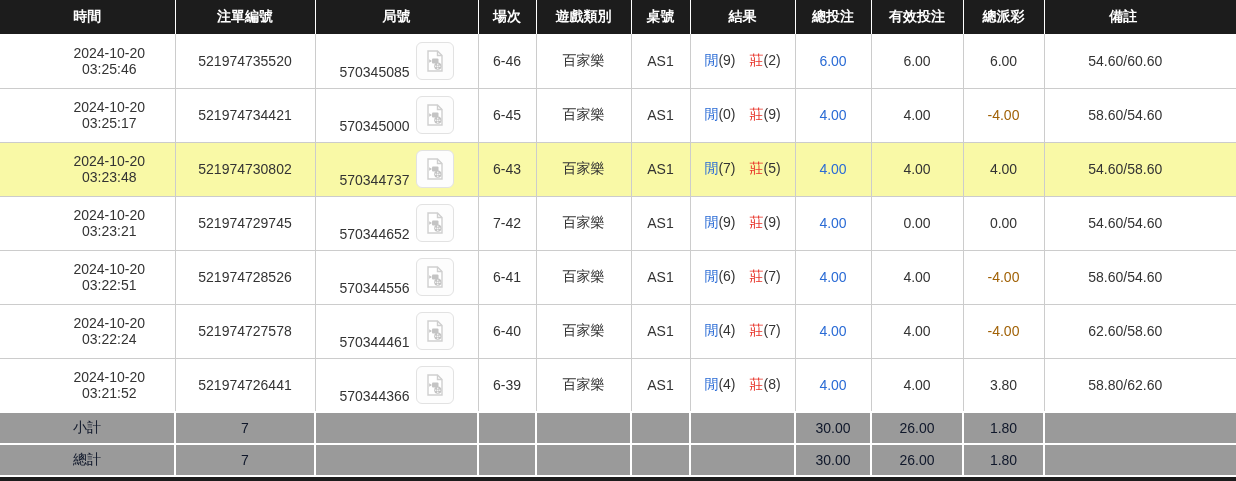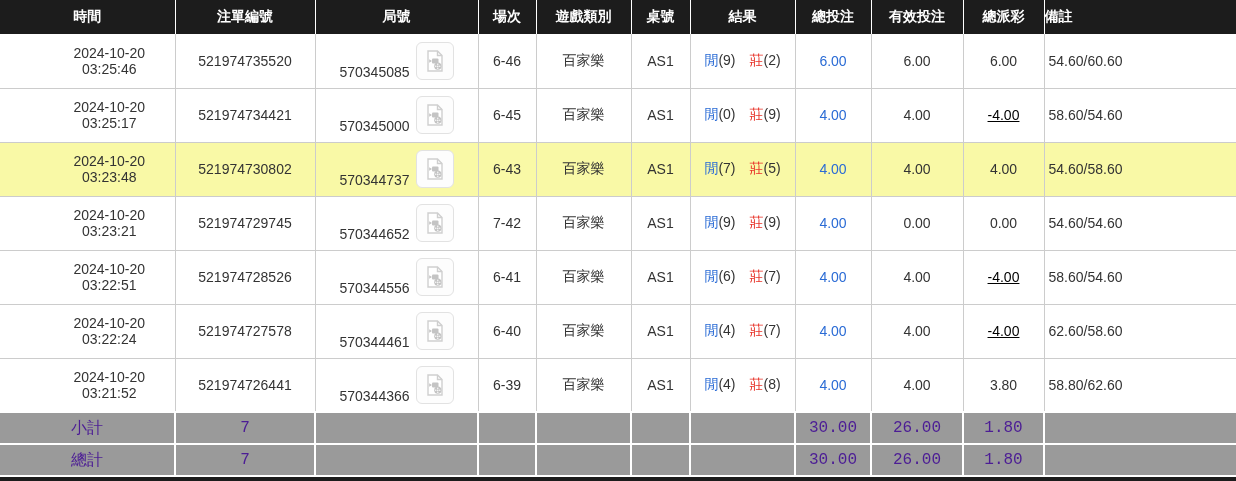--- a/index.html
+++ b/index.html
@@ -33,25 +33,25 @@
     text-align: center;
     background: #fff;
     padding: 0 4px;
   }
   tbody tr td:first-child { border-left: none; padding-left: 48px; }
   tbody tr td:last-child  { border-right: none; }
   tbody tr:first-child td { border-top: none; }
 
   tr.hl td { background: #f9f9a6; }
 
-  th.remark, td.remark { text-align: left; padding-right: 34px; }
+  th.remark, td.remark { text-align: center; padding-right: 34px; }
 
   .blue { color: #2a6bd5; }
   .red  { color: #e8352b; }
-  .neg  { color: #000000; text-decoration: underline; }
+  .neg  { color: #a16207; }
 
   .result-cell span { white-space: nowrap; }
   .banker-group { margin-left: 14px; }
 
   .round-flex {
     display: flex;
     align-items: flex-end;
     justify-content: center;
     gap: 6px;
   }
@@ -64,27 +64,26 @@
     align-items: center;
     justify-content: center;
     cursor: pointer;
     padding: 0;
     flex: 0 0 auto;
   }
   .video-btn svg { display: block; }
 
   tfoot td {
     background: #9a9a9a;
-    color: #4c1d95;
+    color: #0f172a;
     height: 32px;
     border: 2px solid #fff;
     text-align: center;
-    font-size: 16px;
+    font-size: 14px;
     padding: 0 4px;
-    font-family: Liberation Mono, monospace;
   }
   tfoot tr td:first-child { border-left: none; }
   tfoot tr td:last-child  { border-right: none; }
 
   .bottom-bar { width: 1236px; height: 5px; background: #1c1c1c; }
 </style>
 </head>
 <body>
 
 <div class="wrap">

